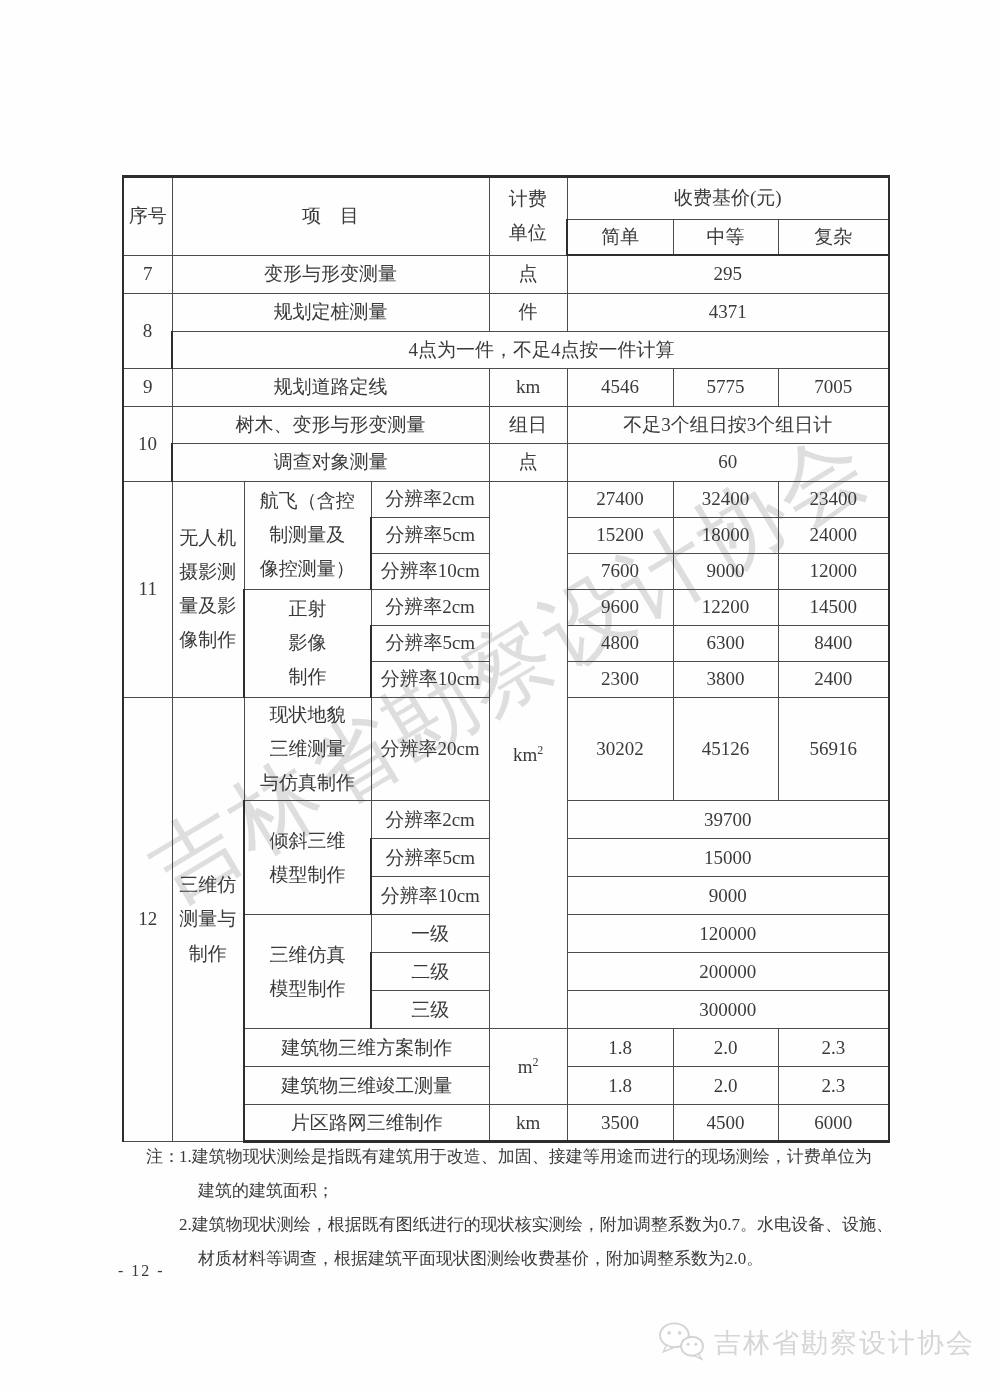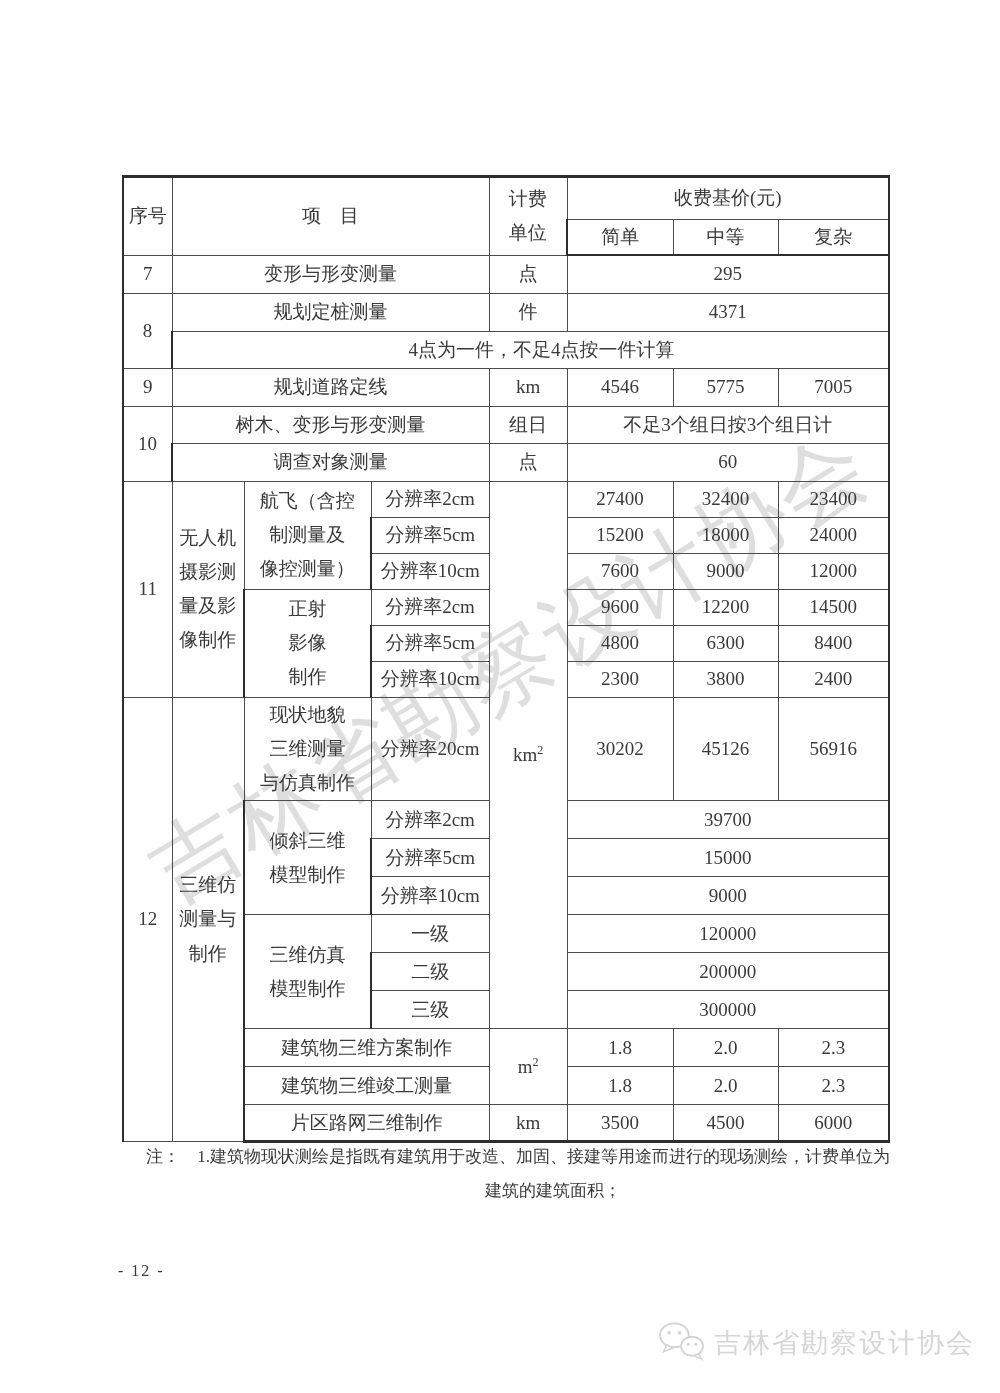--- a/index.html
+++ b/index.html
@@ -35,21 +35,21 @@
   .fee th:last-child,.fee td:last-child{border-right:2px solid #2d2d2d;}
   .rh43{height:43px}.rh33{height:33px}.rh38{height:38px}.rh37{height:37px}
   .rh36{height:36px}.rh94{height:94px}
   .note-cell{text-align:center;padding-left:24px !important;}
   .pre{white-space:pre-line;}
   .fee sup{font-size:12px;line-height:0;vertical-align:super;}
   
   .notes{position:absolute;left:146px;top:1140px;width:762px;font-size:17px;
     line-height:34px;z-index:2;}
   .notes-label{position:absolute;left:0;top:0;}
-  .note-item{margin-left:33px;padding-left:19px;text-indent:-19px;white-space:pre-line;text-align:center;}
+  .note-item{margin-left:33px;padding-left:19px;text-indent:-19px;white-space:pre-line;}
   
   .page-number{position:absolute;left:118px;top:1262px;font-size:16px;
     letter-spacing:2px;z-index:2;}
   
   .footer{position:absolute;top:1320px;right:25px;display:flex;align-items:center;
     gap:7px;z-index:2;}
   .footer-brand{font-size:27px;color:#d6d6d6;letter-spacing:2px;}
 </style>
 </head>
 <body>
@@ -234,20 +234,22 @@
         <td>4500</td>
         <td>6000</td>
       </tr>
     </tbody>
   </table>
 
   <div class="notes">
     <span class="notes-label">注：</span>
     <div class="note-item">1.建筑物现状测绘是指既有建筑用于改造、加固、接建等用途而进行的现场测绘，计费单位为
 建筑的建筑面积；</div>
+    <div class="note-item">2.建筑物现状测绘，根据既有图纸进行的现状核实测绘，附加调整系数为0.7。水电设备、设施、
+材质材料等调查，根据建筑平面现状图测绘收费基价，附加调整系数为2.0。</div>
   </div>
 
   <div class="page-number">- 12 -</div>
 
   <div class="footer">
     <span>
       <svg width="50" height="42" viewBox="0 0 52 44">
         <g stroke="#d4d4d4" stroke-width="2" fill="#ffffff">
           <ellipse cx="18" cy="16" rx="15" ry="12.5"></ellipse>
           <path d="M10 26 L6.5 33.5 L16 29.5 Z" stroke-width="1.5"></path>

